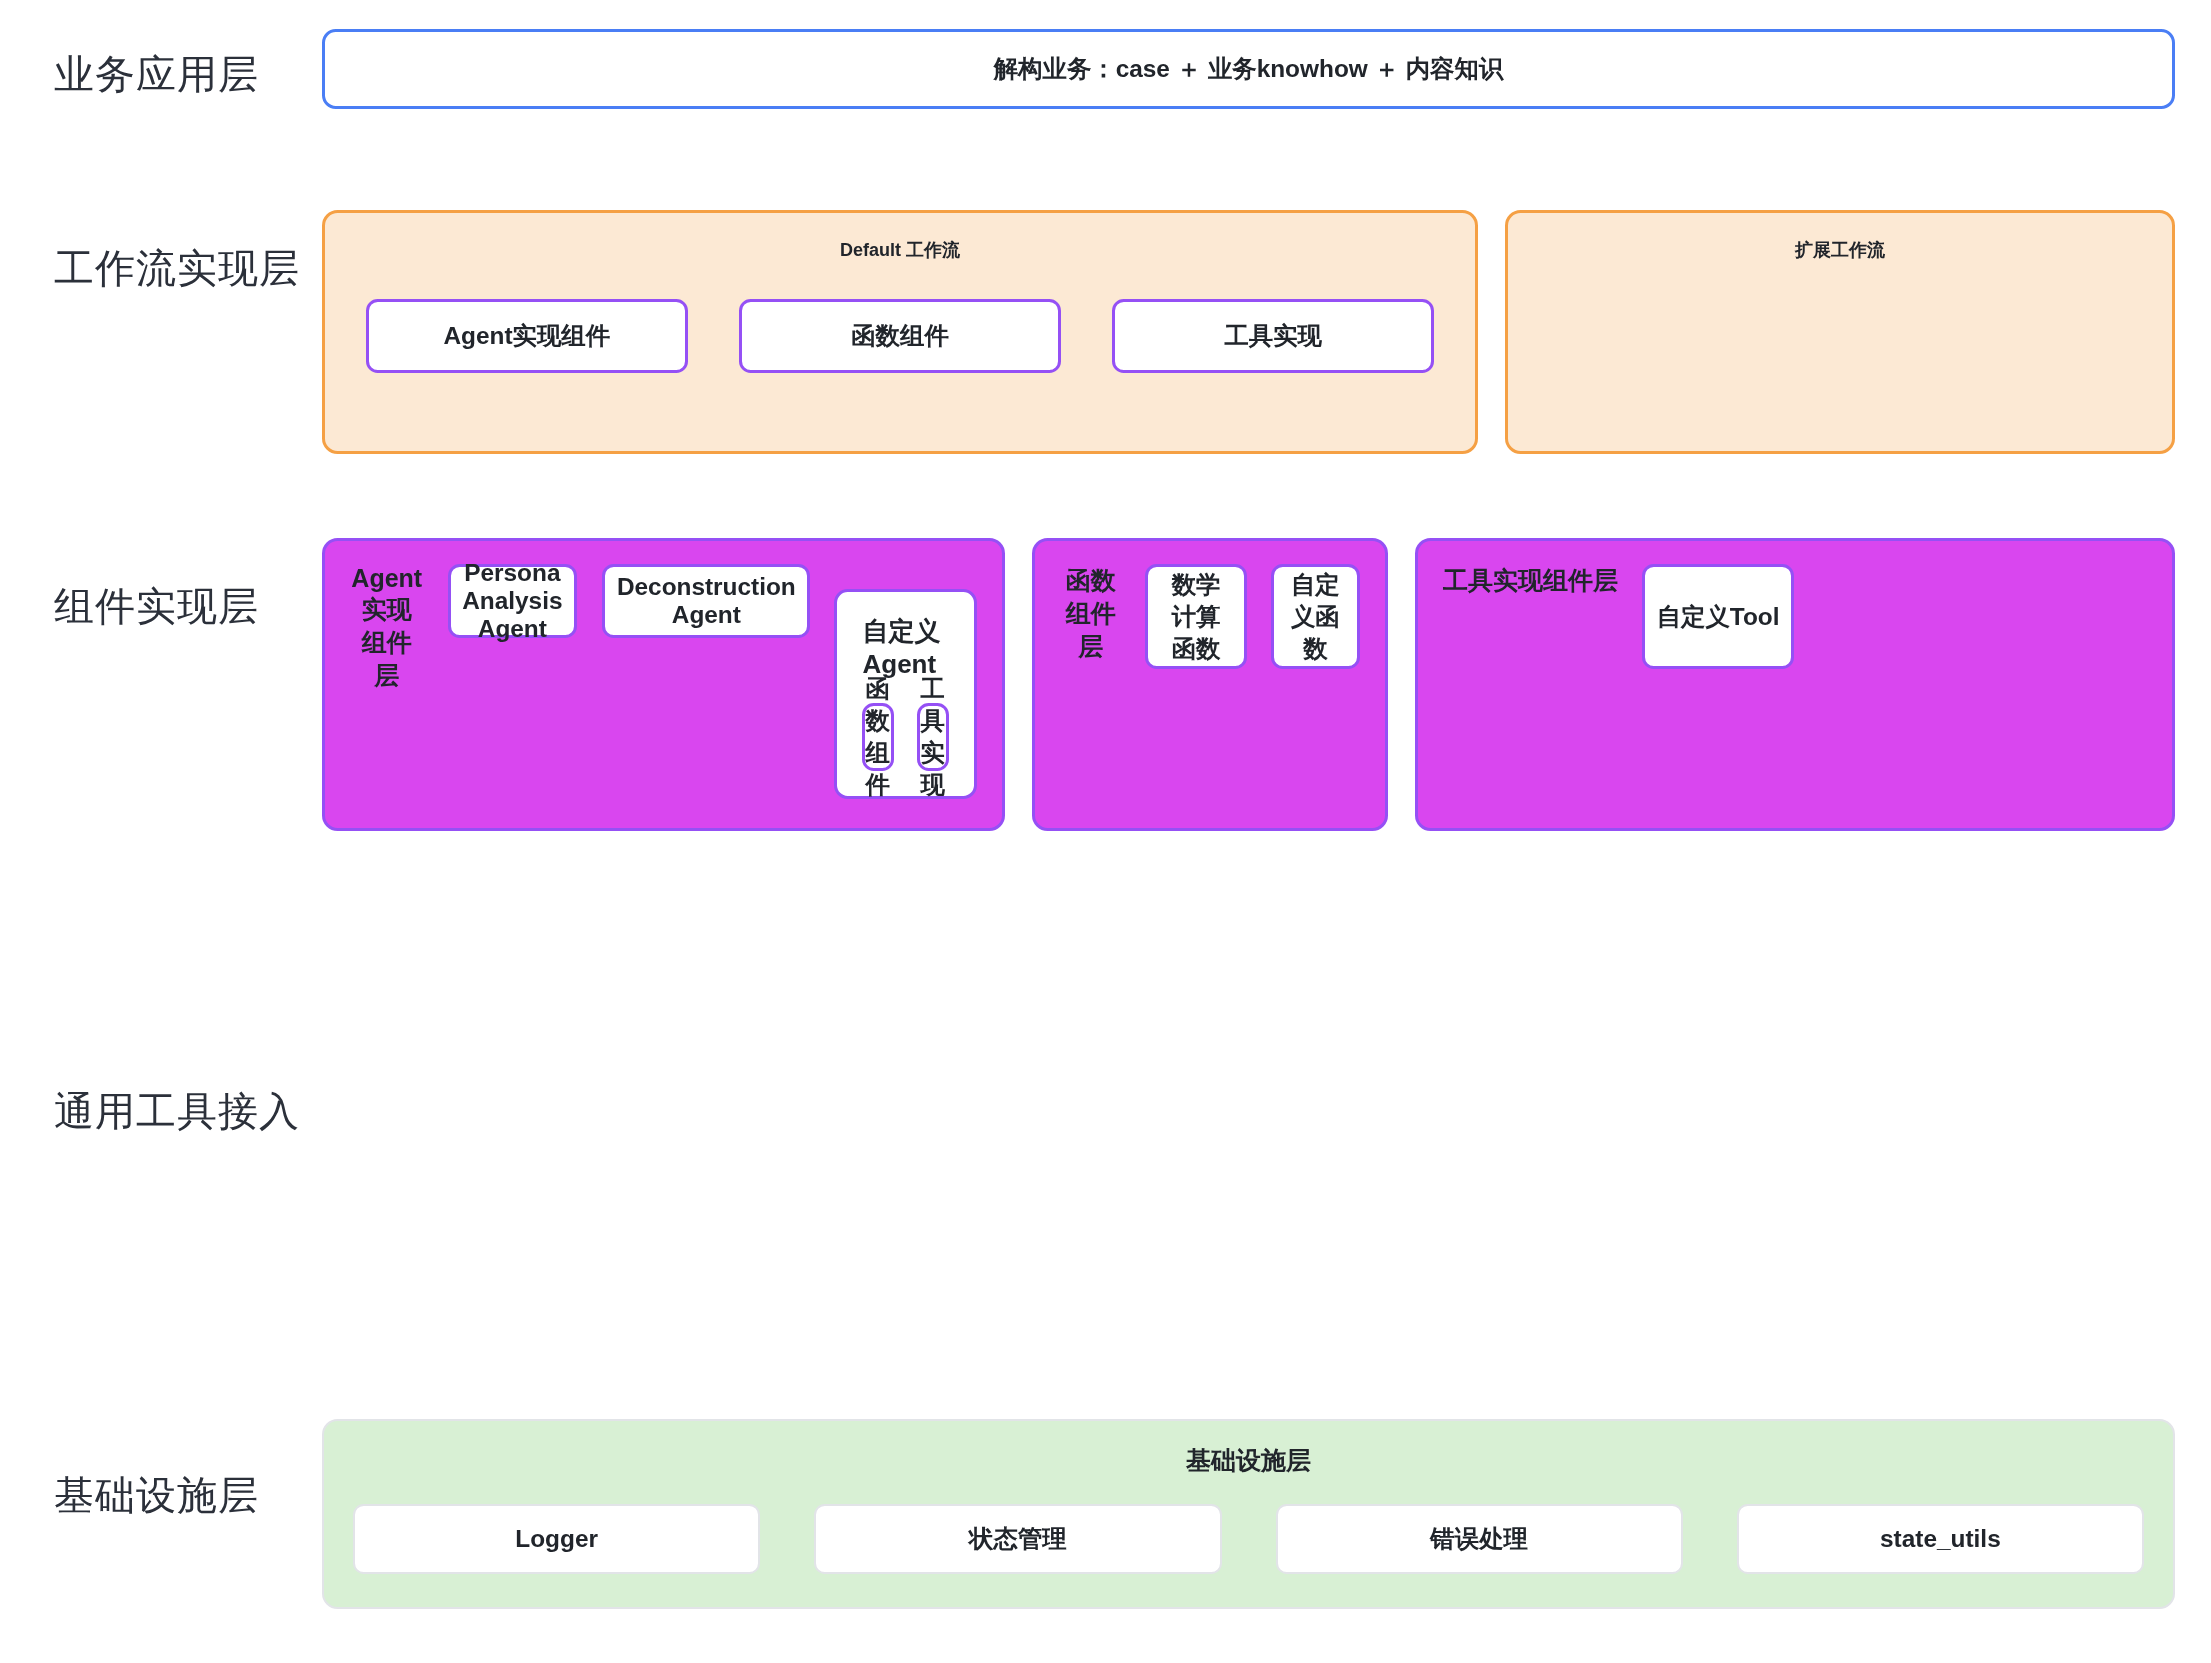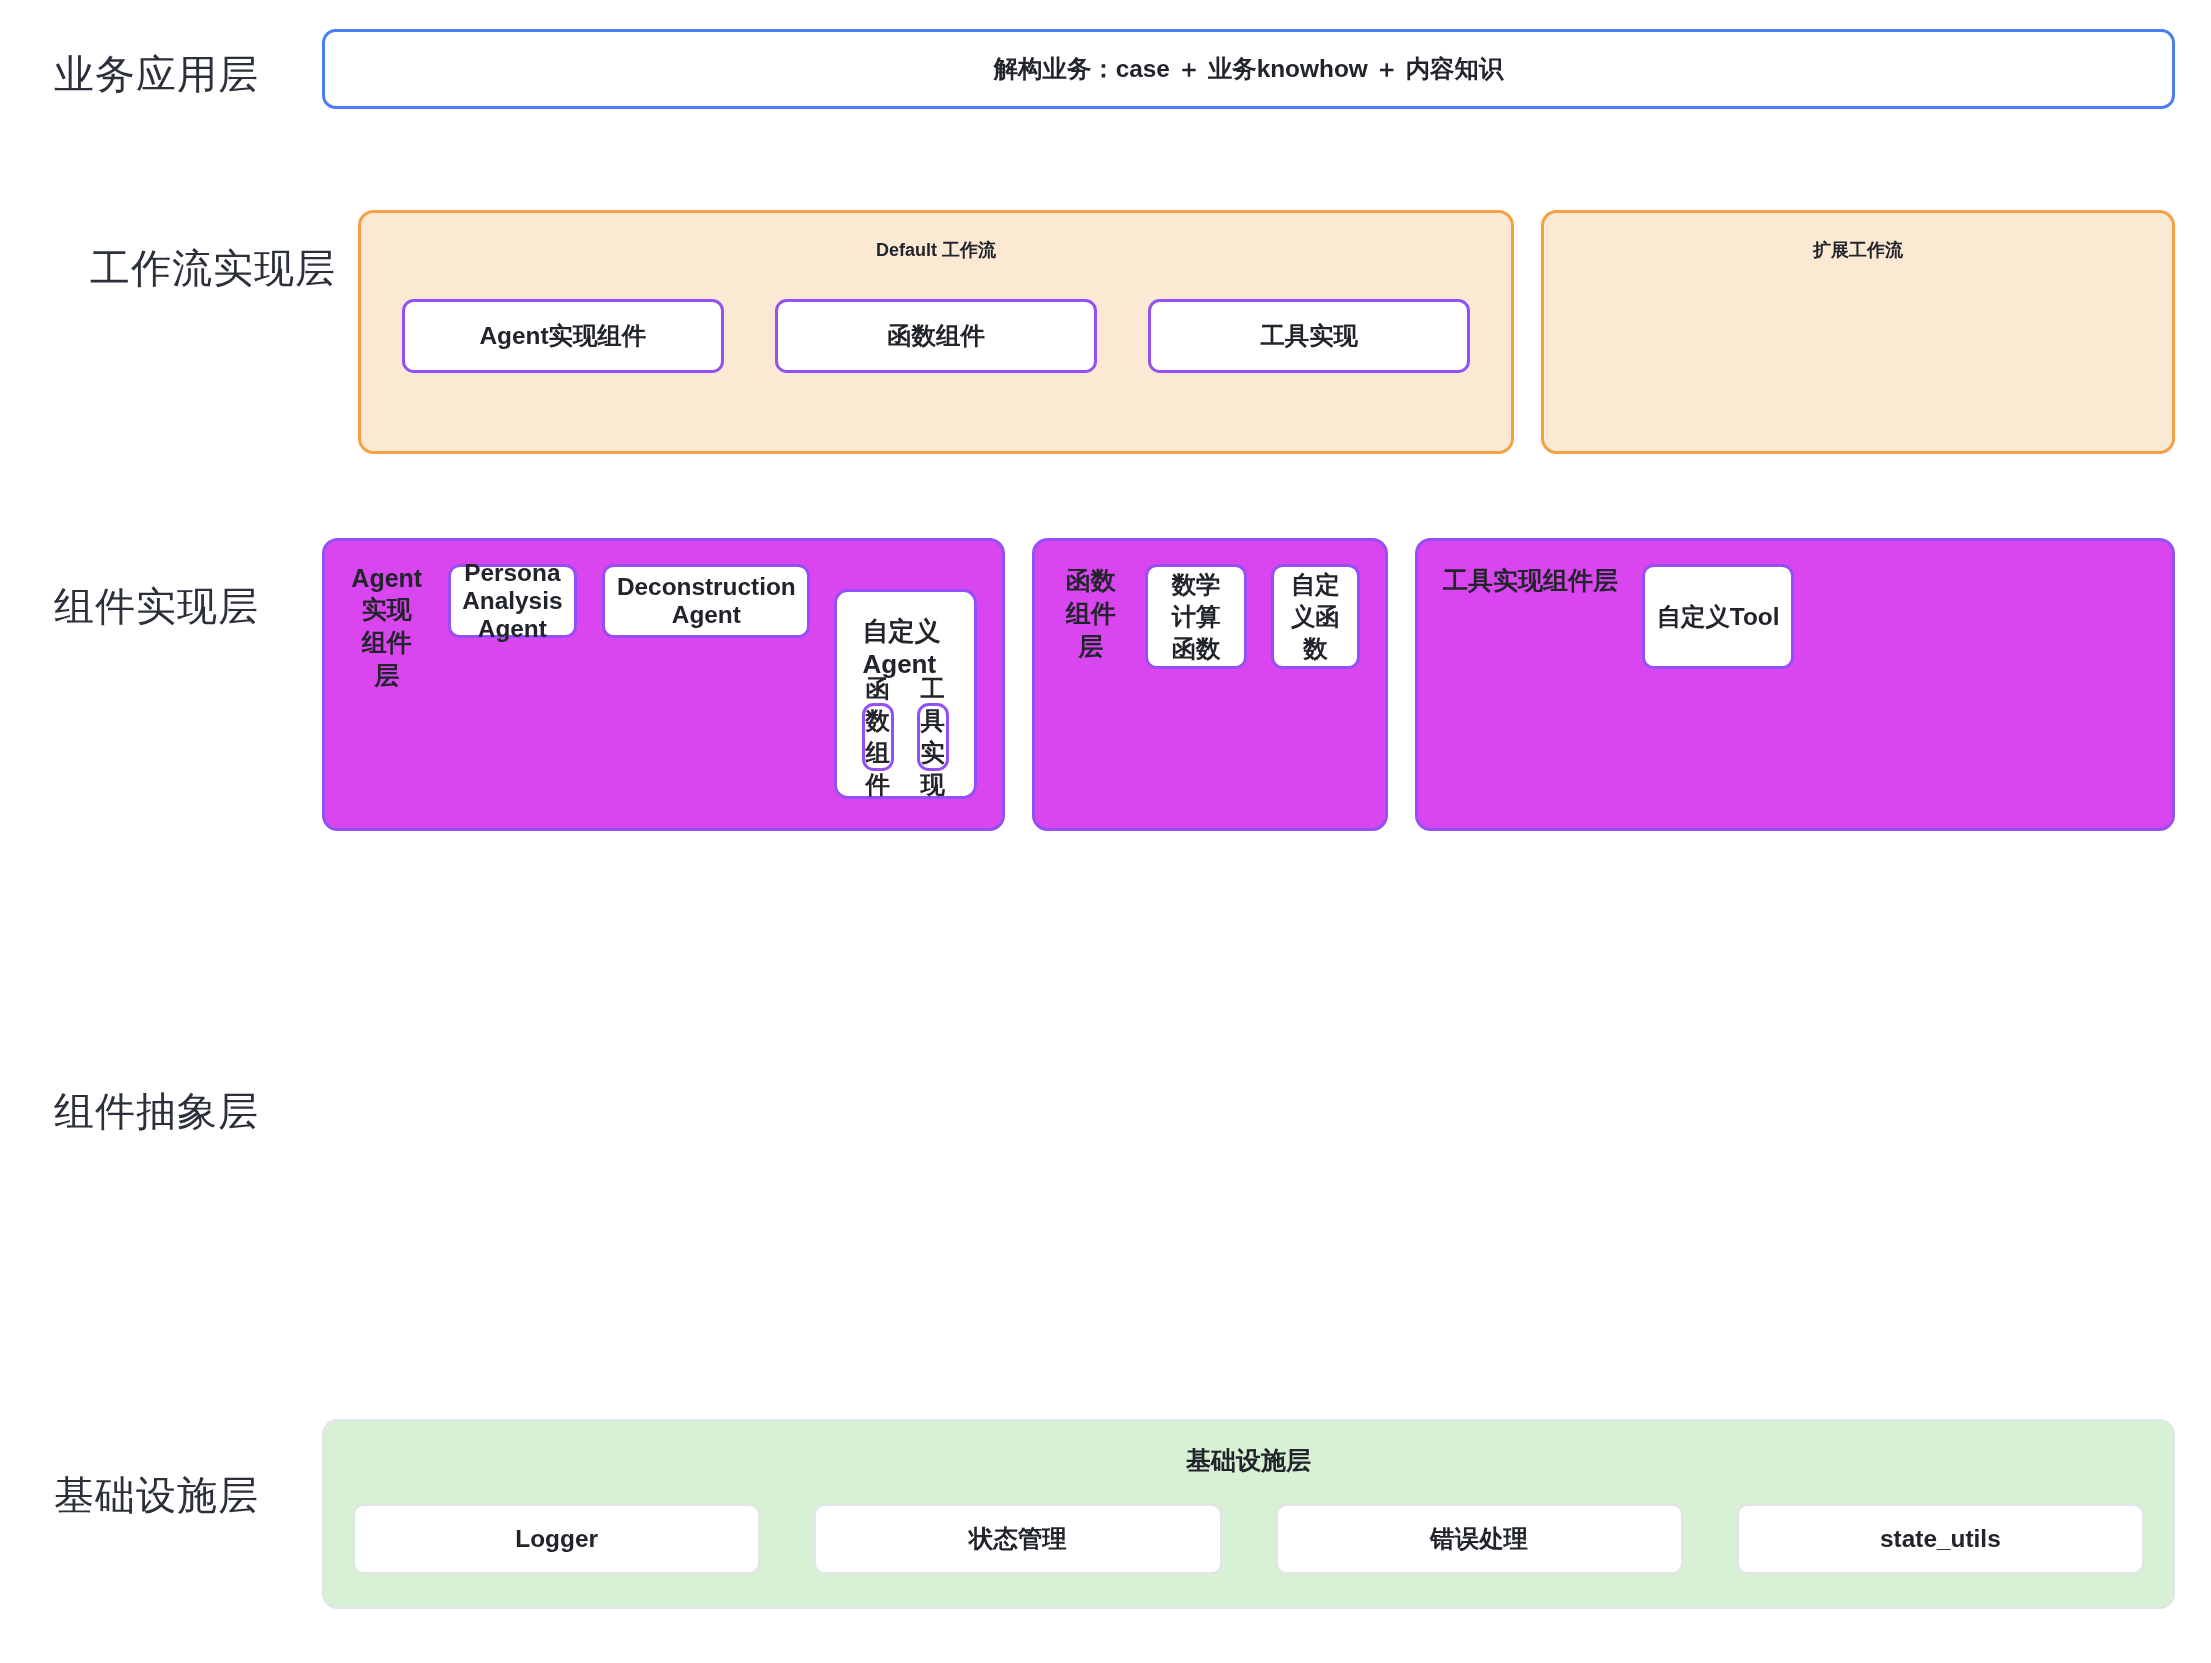--- a/index.html
+++ b/index.html
@@ -248,21 +248,21 @@
   }
 
   
   .r1 { position: absolute; top: 29px;   left: 0; right: 0; }
   .r2 { position: absolute; top: 210px;  left: 0; right: 0; }
   .r3 { position: absolute; top: 538px;  left: 0; right: 0; }
   .r4 { position: absolute; top: 1045px; left: 0; right: 0; }
   .r5 { position: absolute; top: 1419px; left: 0; right: 0; }
 
   .r1 .row-label { padding-top: 17.6px; }
-  .r2 .row-label { padding-top: 31px; margin-left: 36px; }
+  .r2 .row-label { padding-top: 31px; }
   .r3 .row-label { padding-top: 41px; }
   .r4 .row-label { padding-top: 39px; }
   .r5 .row-label { padding-top: 49px; }
 </style>
 </head>
 <body>
 
 <div class="canvas">
 
   <div class="row r1">
@@ -319,21 +319,21 @@
 
       <div class="cp-card cp-tool">
         <div class="cp-title">工具实现组件层</div>
         <div class="box-white tool-custom">自定义Tool</div>
       </div>
 
     </div>
   </div>
 
   <div class="row r4">
-    <div class="row-label">组件抽象层</div>
+    <div class="row-label">通用工具接入</div>
   </div>
 
   <div class="row r5">
     <div class="row-label">基础设施层</div>
     <div class="row-body">
       <div class="inf-card">
         <div class="inf-title">基础设施层</div>
         <div class="inf-chips">
           <div class="inf-chip">Logger</div>
           <div class="inf-chip">状态管理</div>

